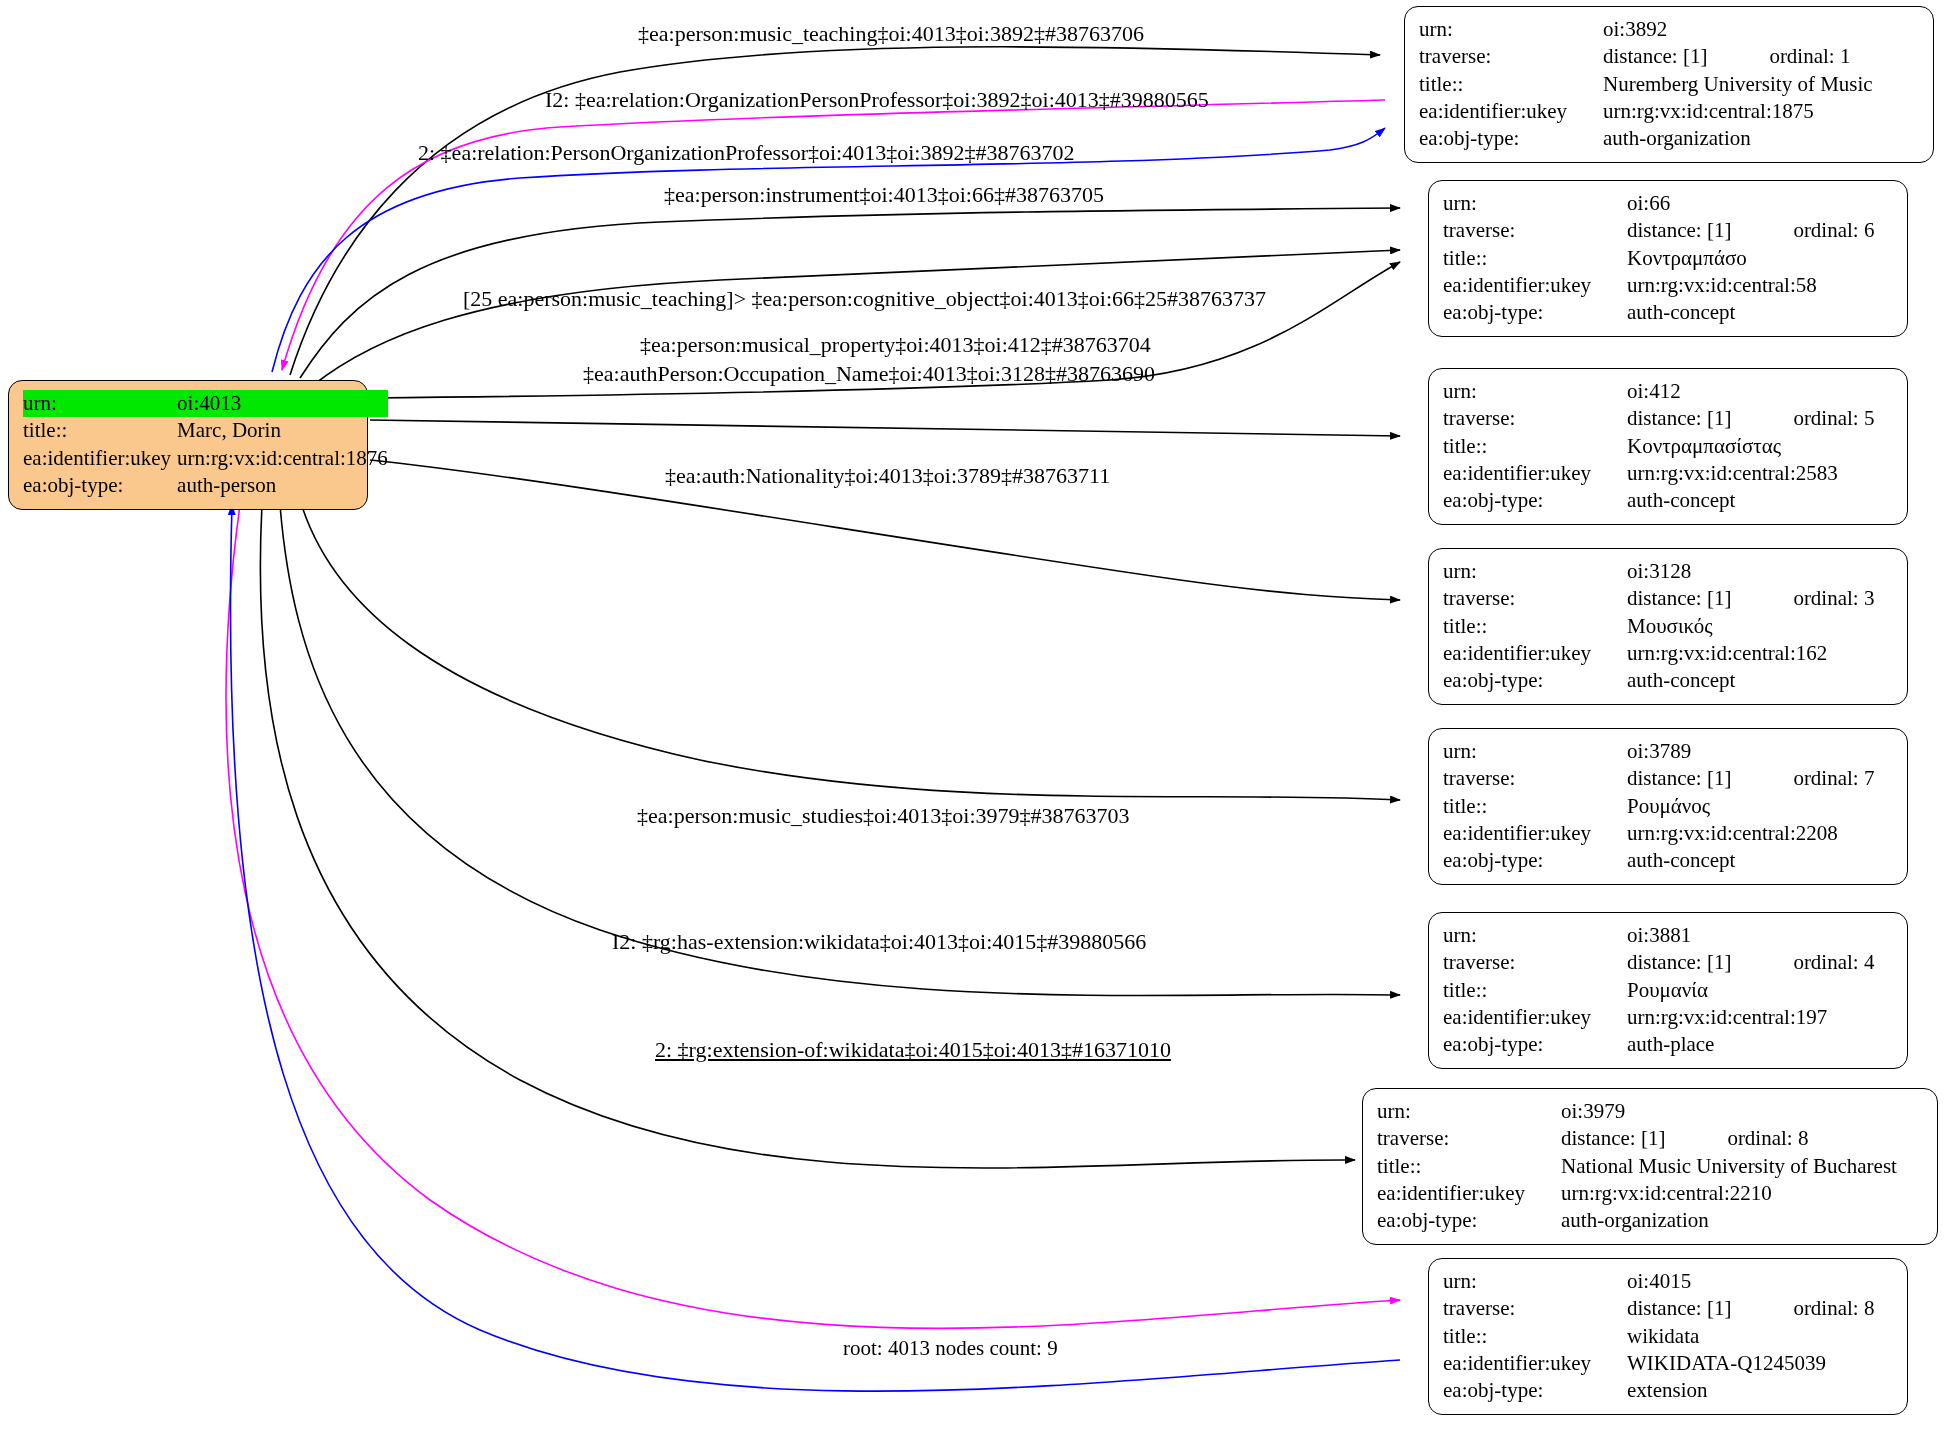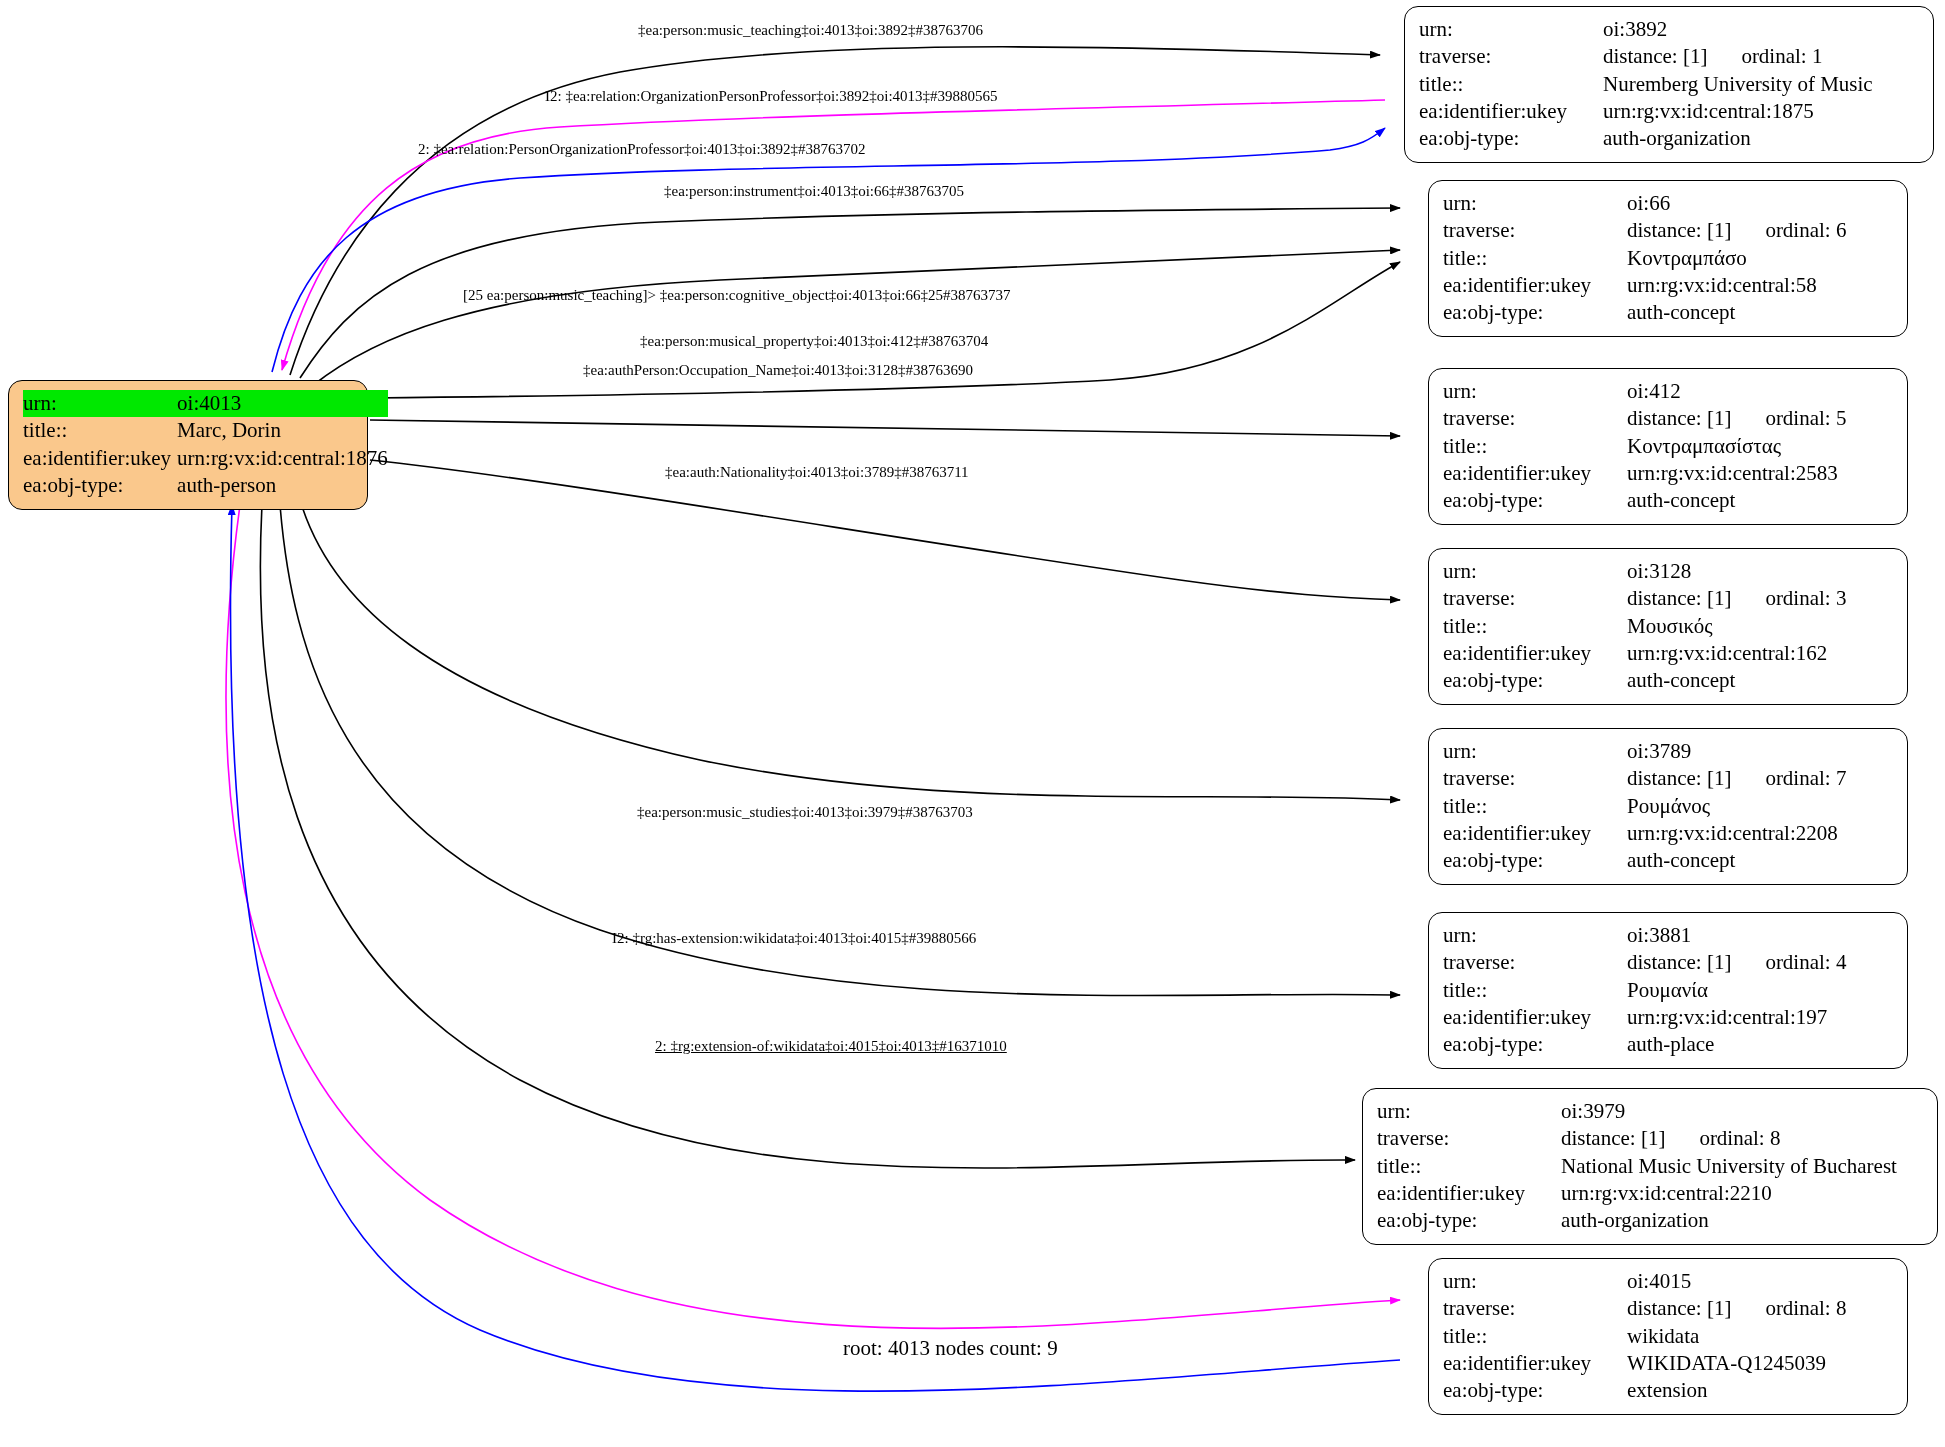--- a/index.html
+++ b/index.html
@@ -61,37 +61,37 @@
     padding-left: 0px;
   }
   .hl {
     background: #00e800;
   }
   .node.root td.k, .node.root td.v {
     font-size: 21px;
   }
   .edge-label {
     position: absolute;
-    font-size: 15px;
+    font-size: 22px;
     color: #000000;
     white-space: nowrap;
     line-height: 1;
   }
   .caption {
     position: absolute;
     font-size: 21px;
     color: #000000;
     white-space: nowrap;
   }
   
   .root .k { min-width: 148px; }
   .root .v { min-width: 200px; }
   .rnode .k { width: 178px; }
   .rnode .v { }
-  .ord { padding-left: 34px; }
+  .ord { padding-left: 34px; margin-left: 28px; }
 </style>
 </head>
 <body>
 
 <div id="canvas">
 
   <svg id="edges" viewBox="0 0 1945 1447">
     <defs>
       <marker id="arrowK" markerWidth="11" markerHeight="8" refX="10" refY="4" orient="auto" markerUnits="userSpaceOnUse">
         <path d="M0,0 L11,4 L0,8 z" fill="#000000"></path>

